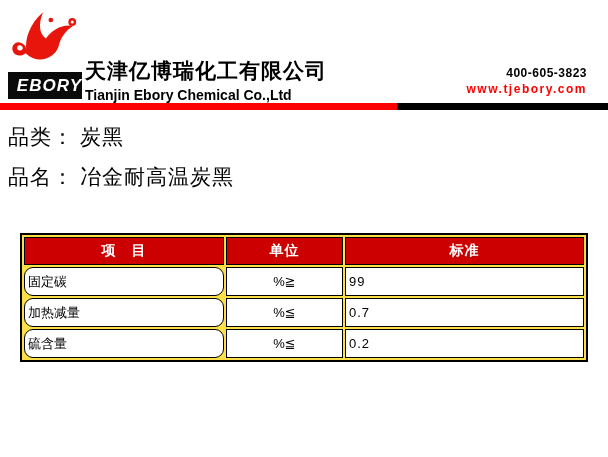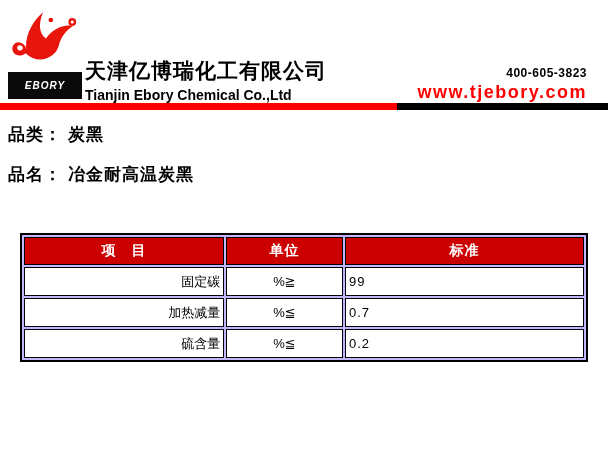--- a/index.html
+++ b/index.html
@@ -20,78 +20,78 @@
     background:#fff;
     overflow:hidden;
   }
 
   
   .logo-wrap{position:absolute;left:8px;top:8px;width:76px;}
   .logo-bird{display:block;width:74px;height:63px;}
   .logo-box{
     margin-top:1px;width:74px;height:27px;
     background:#0a0a0a;color:#fff;
-    display:flex;align-items:center;justify-content:center;
-    font-weight:bold;font-style:italic;font-size:10px;letter-spacing:1px;
+    display:flex;align-items:center;justify-content:flex-end;
+    font-weight:bold;font-style:italic;font-size:17px;letter-spacing:1px;
   }
   .company-block{position:absolute;left:85px;top:57px;}
   .company-zh{
     font-size:21px;font-weight:bold;letter-spacing:1px;white-space:nowrap;
   }
   .company-en{
     font-size:14px;font-weight:bold;margin-top:2px;white-space:nowrap;
   }
   .contact-block{position:absolute;right:21px;top:66px;text-align:right;}
   .phone{font-size:12px;font-weight:bold;letter-spacing:.5px;}
   .website{
-    font-size:18px;font-weight:bold;letter-spacing:1.5px;margin-top:2px;
+    font-size:12px;font-weight:bold;letter-spacing:1.5px;margin-top:2px;
     color:var(--red-bright);
   }
 
   
   .divider-bar{
     position:absolute;left:0;top:103px;width:608px;height:7px;
     display:flex;
   }
   .divider-bar .seg-red{width:397px;height:100%;background:var(--red-bright);}
   .divider-bar .seg-black{flex:1;height:100%;background:var(--bar-black);}
 
   
-  .prod-line{position:absolute;left:8px;font-size:17px;font-weight:bold;letter-spacing:1px;}
+  .prod-line{position:absolute;left:8px;font-size:21px;font-weight:normal;letter-spacing:1px;}
   .prod-line.category{top:123px;}
   .prod-line.name{top:163px;}
   .prod-line .val{margin-left:6px;}
 
   
   table.spec{
     position:absolute;left:20px;top:233px;
     width:568px;
     border:2px solid #000;
     border-collapse:separate;
     border-spacing:2px;
-    background:#c4b5fd;
+    background:#fde047;
     table-layout:fixed;
   }
   table.spec th{
     background:var(--red-table-header);
     color:#fff;
     font-size:14px;font-weight:bold;
     height:28px;
     border:1px solid #000;
     text-align:center;
     letter-spacing:1px;
   }
   table.spec td{
     height:29px;
     border:1px solid #000;
     font-size:13px;
     padding:1px 3px;
     background:#fff;
   }
-  table.spec td.c-item{text-align:right;}
+  table.spec td.c-item{text-align:left;border-radius:9px;}
   table.spec td.c-unit{text-align:center;}
   table.spec td.c-std{text-align:left;letter-spacing:1px;}
   col.w-item{width:36%;}
   col.w-unit{width:21%;}
   col.w-std{width:43%;}
 </style>
 </head>
 <body>
 
 <div class="page">

